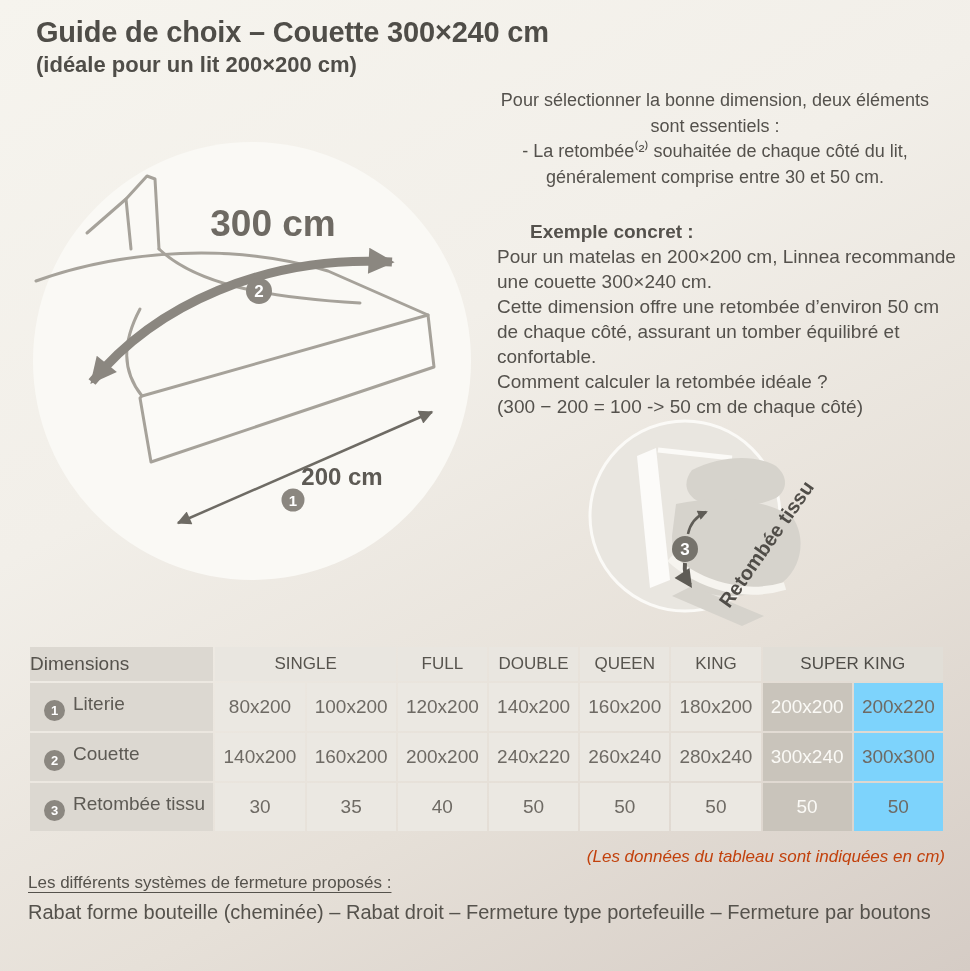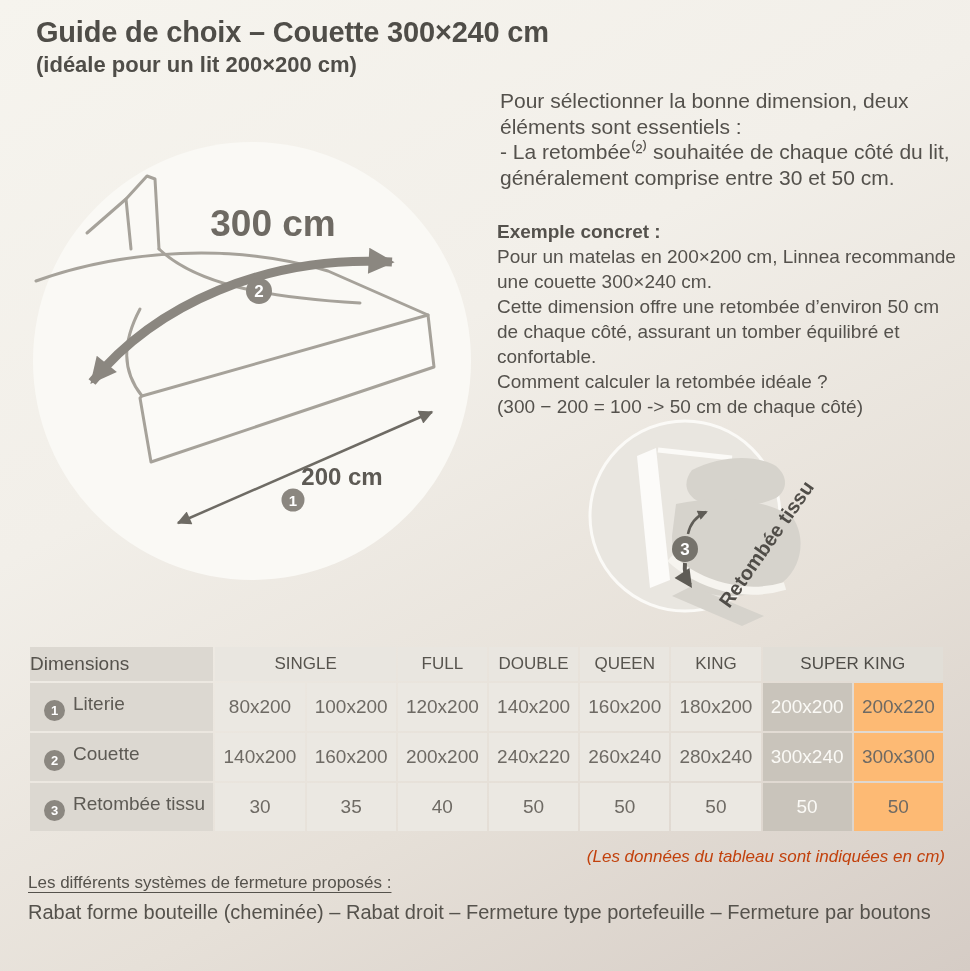--- a/index.html
+++ b/index.html
@@ -10,43 +10,43 @@
     color:#54514c;
   }
   #page{position:relative;width:970px;height:854px;}
 
   
   .title-block{position:absolute;left:36px;top:16px;}
   .title-block h1{margin:0;font-size:29px;font-weight:bold;color:#4f4d48;letter-spacing:-0.2px;}
   .title-block .subtitle{margin:3px 0 0;font-size:22px;font-weight:bold;color:#4f4d48;}
 
   
-  .intro{position:absolute;left:500px;top:88px;width:466px;font-size:21px;line-height:25.5px;color:#54514c;}
+  .intro{position:absolute;left:482px;top:88px;width:466px;font-size:18px;line-height:25.5px;color:#54514c;text-align:center;}
   .intro p{margin:0;}
   .example{position:absolute;left:497px;top:219px;width:466px;font-size:19px;line-height:25px;color:#54514c;}
   .example p{margin:0;}
-  .example .head{font-weight:bold;}
+  .example .head{font-weight:bold;margin-left:33px;}
 
   
   .main-ill{position:absolute;left:30px;top:135px;}
   .drop-ill{position:absolute;left:580px;top:408px;overflow:visible;}
 
   
   table.size-table{
     position:absolute;left:28px;top:645px;width:917px;
     border-collapse:separate;border-spacing:2px;table-layout:fixed;
   }
   .size-table th,.size-table td{text-align:center;padding:0;overflow:hidden;white-space:nowrap;}
   .size-table th{height:34px;font-size:17px;font-weight:normal;color:#57544e;background:#e9e6e0;}
   .size-table th.corner{background:#dcd8d1;text-align:left;font-size:19px;color:#55524c;}
   .size-table th.super{background:#e1ded7;color:#4f4d48;}
   .size-table td{height:48px;background:#ebe8e2;font-size:19px;color:#6e6a64;}
   .size-table td.rowlabel{background:#dcd8d1;text-align:left;padding-left:14px;color:#5d5a54;font-size:19px;}
   .size-table td.hl{background:#c9c4bb;color:#fbfaf6;}
-  .size-table td.lastcol{background:#fdba74;margin-top:32px;}
+  .size-table td.lastcol{background:#7dd3fc;margin-top:32px;}
   .badge{
     display:inline-block;width:21px;height:21px;line-height:21px;border-radius:50%;
     background:#8b8780;color:#ffffff;font-size:13px;font-weight:bold;text-align:center;
     vertical-align:-5px;margin-right:8px;
   }
 
   
   .note{position:absolute;left:28px;top:847px;width:917px;text-align:right;font-style:italic;font-size:17px;color:#c2410c;}
   .closure-head{position:absolute;left:28px;top:873px;font-size:17px;color:#55524c;text-decoration:underline;text-underline-offset:4px;}
   .closure-systems{position:absolute;left:28px;top:901px;font-size:20px;color:#55524c;}

